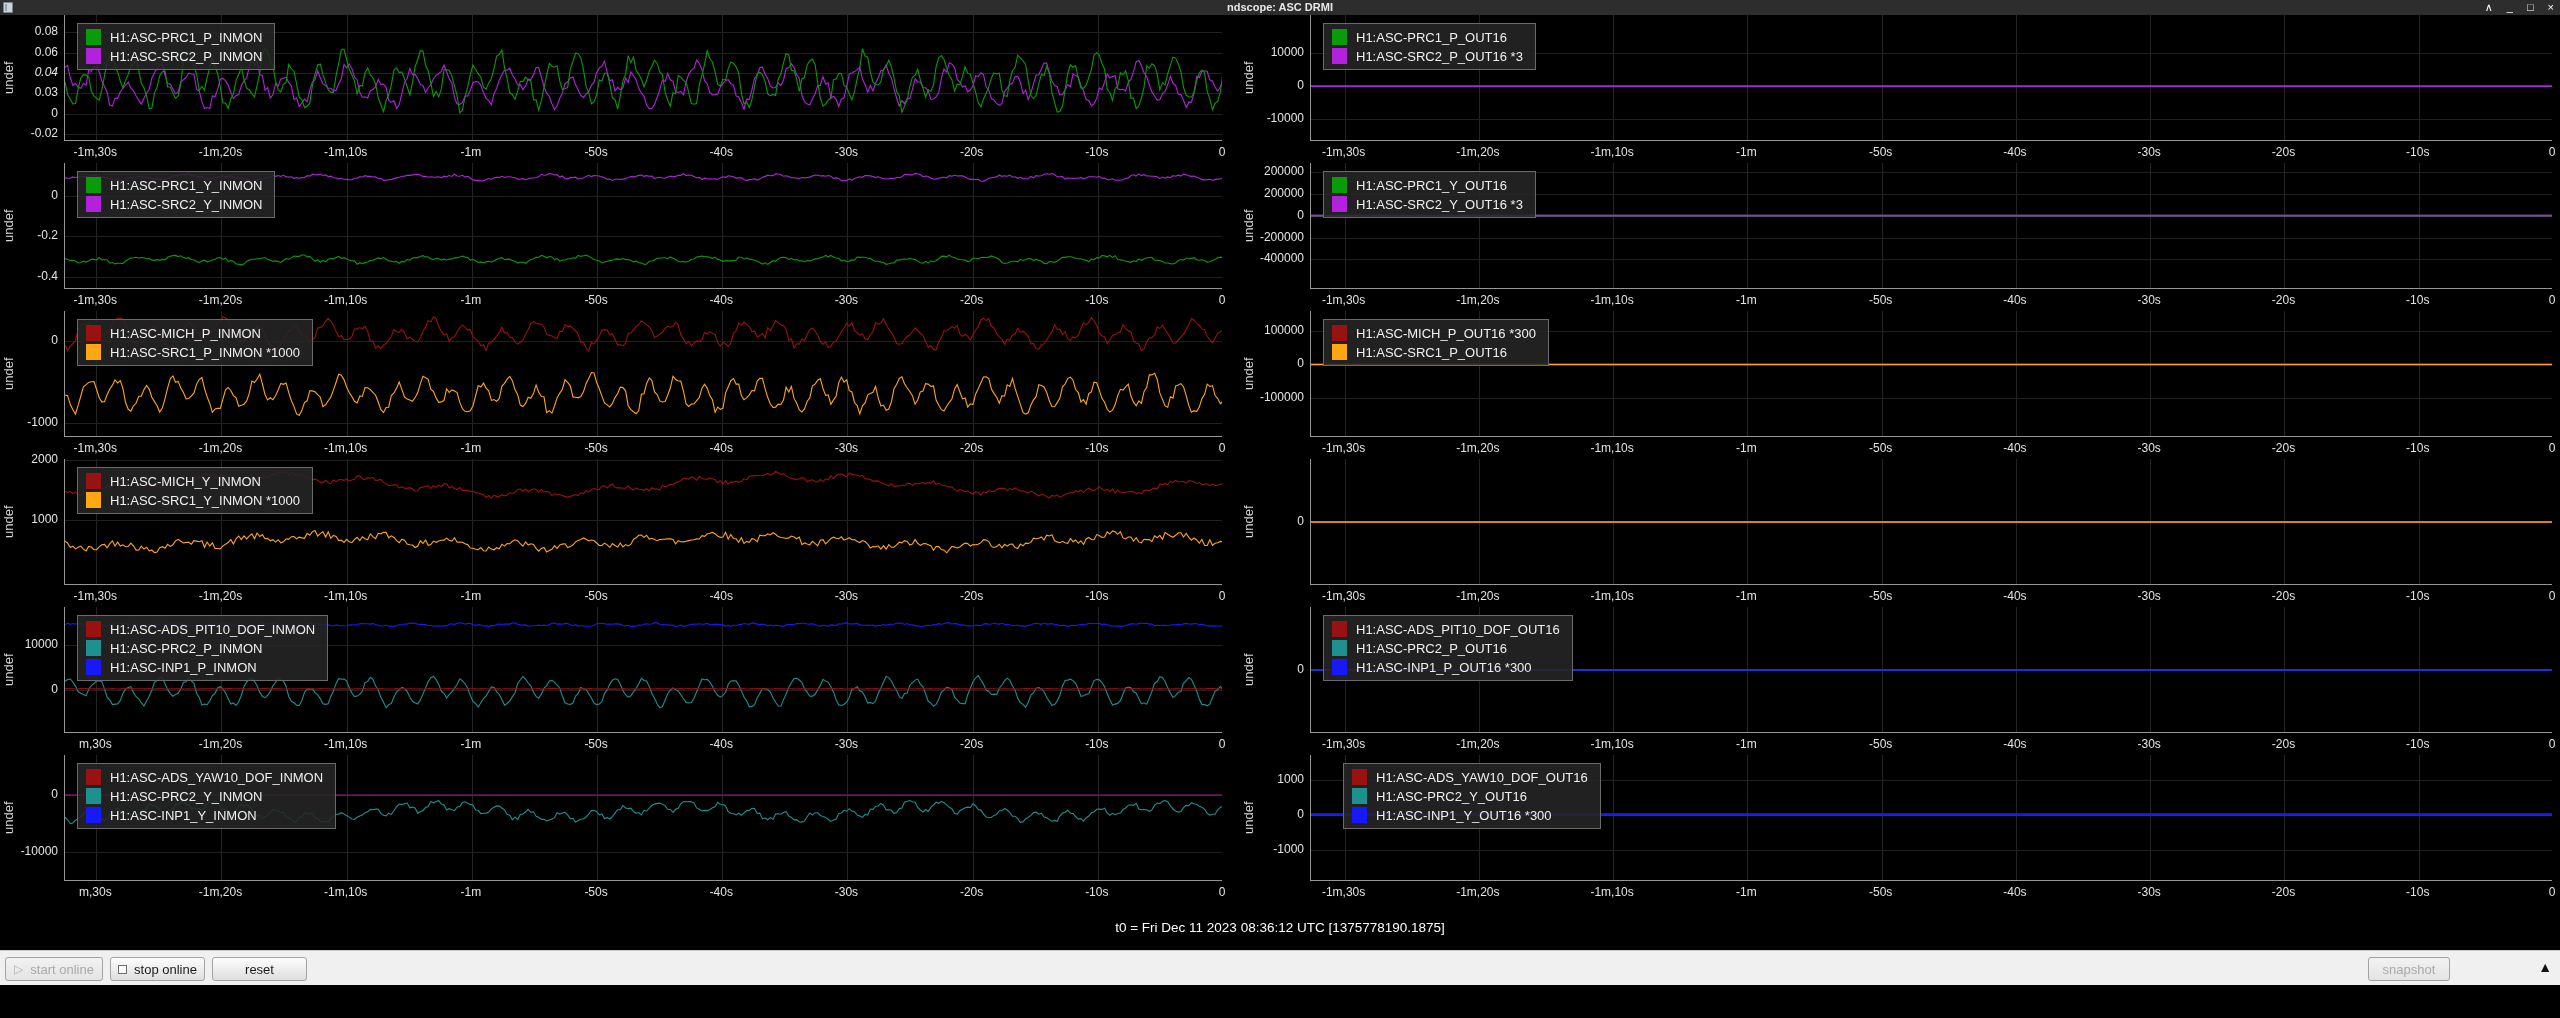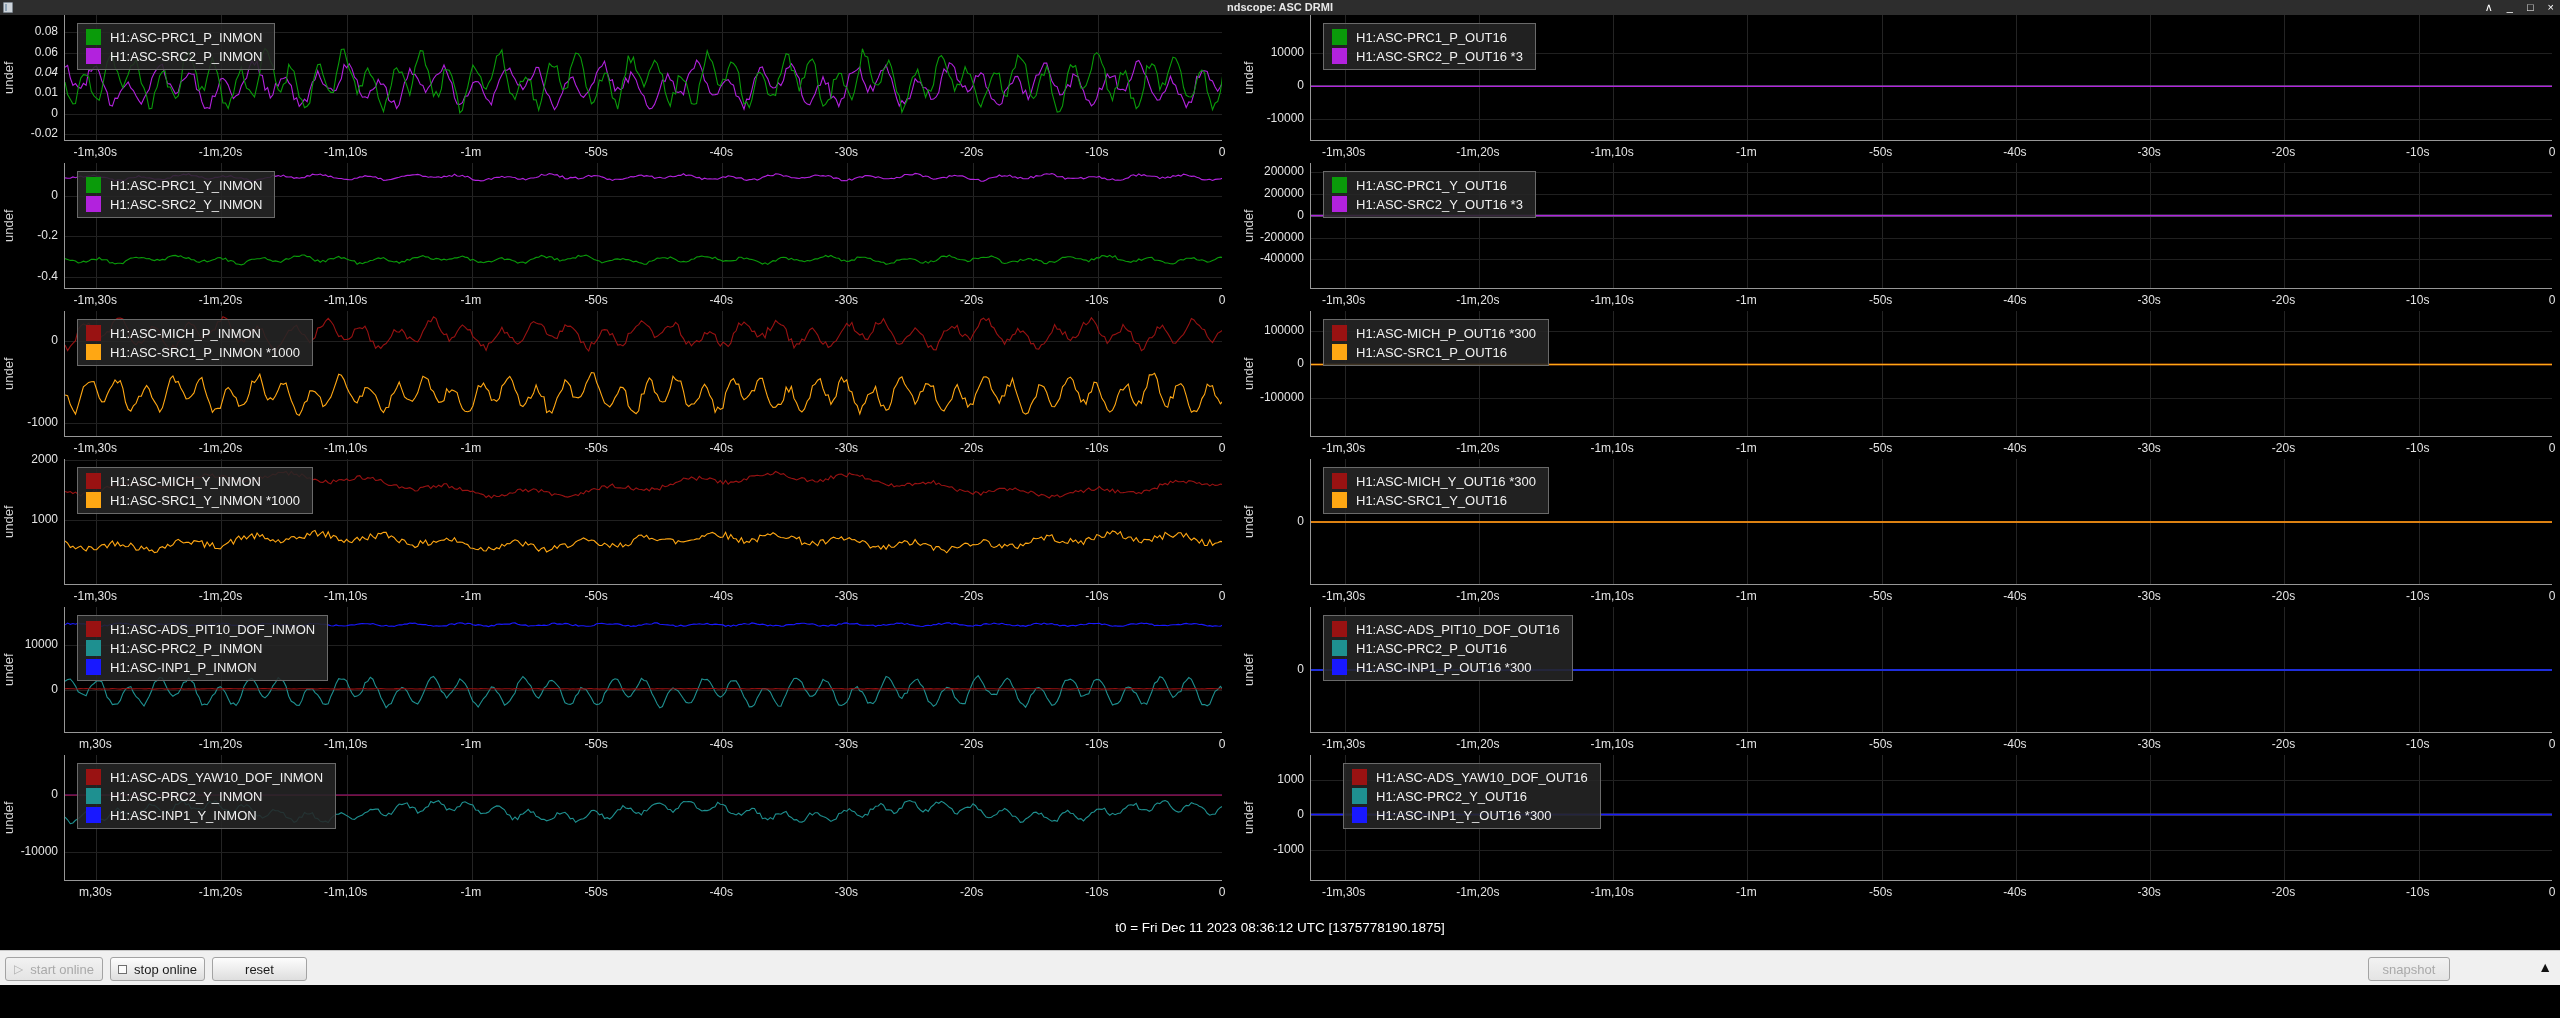--- a/index.html
+++ b/index.html
@@ -73,21 +73,21 @@
       <span>×</span>
     </span>
   </div>
 
   <div id="plots">
       <div class="plot-cell" style="left: 0px; top: 0px; width: 1240px; height: 148px;">
         <div class="ylabel" style="height: 126px;">undef</div>
         <div class="ytick" style="left: 14px; width: 44px; top: 9px;">0.08</div>
         <div class="ytick" style="left: 14px; width: 44px; top: 30px;">0.06</div>
         <div class="ytick" style="left: 14px; width: 44px; top: 50px; font-style: italic;">0.04</div>
-        <div class="ytick" style="left: 14px; width: 44px; top: 70px;">0.01</div>
+        <div class="ytick" style="left: 14px; width: 44px; top: 70px;">0.03</div>
         <div class="ytick" style="left: 14px; width: 44px; top: 91px;">0</div>
         <div class="ytick" style="left: 14px; width: 44px; top: 111px;">-0.02</div>
         <div class="plot-box" style="left: 64px; top: 0px; width: 1158px; height: 126px;">
           <div class="gridv" style="left: 31px;"></div>
           <div class="gridv" style="left: 156px;"></div>
           <div class="gridv" style="left: 282px;"></div>
           <div class="gridv" style="left: 407px;"></div>
           <div class="gridv" style="left: 532px;"></div>
           <div class="gridv" style="left: 657px;"></div>
           <div class="gridv" style="left: 782px;"></div>
@@ -494,30 +494,20 @@
           <div class="gridv" style="left: 571px;"></div>
           <div class="gridv" style="left: 705px;"></div>
           <div class="gridv" style="left: 839px;"></div>
           <div class="gridv" style="left: 973px;"></div>
           <div class="gridv" style="left: 1108px;"></div>
           <div class="gridh" style="top: 63px;"></div>
           <svg class="trace-svg" width="1242" height="126" viewBox="0 0 1242 126">
             <polyline points="0.0,63.0 2.8,63.0 5.6,63.0 8.5,63.0 11.3,63.0 14.1,63.0 16.9,63.0 19.8,63.0 22.6,63.0 25.4,63.0 28.2,63.0 31.1,63.0 33.9,63.0 36.7,63.0 39.5,63.0 42.3,63.0 45.2,63.0 48.0,63.0 50.8,63.0 53.6,63.0 56.5,63.0 59.3,63.0 62.1,63.0 64.9,63.0 67.7,63.0 70.6,63.0 73.4,63.0 76.2,63.0 79.0,63.0 81.9,63.0 84.7,63.0 87.5,63.0 90.3,63.0 93.1,63.0 96.0,63.0 98.8,63.0 101.6,63.0 104.4,63.0 107.3,63.0 110.1,63.0 112.9,63.0 115.7,63.0 118.6,63.0 121.4,63.0 124.2,63.0 127.0,63.0 129.8,63.0 132.7,63.0 135.5,63.0 138.3,63.0 141.1,63.0 144.0,63.0 146.8,63.0 149.6,63.0 152.4,63.0 155.3,63.0 158.1,63.0 160.9,63.0 163.7,63.0 166.5,63.0 169.4,63.0 172.2,63.0 175.0,63.0 177.8,63.0 180.7,63.0 183.5,63.0 186.3,63.0 189.1,63.0 191.9,63.0 194.8,63.0 197.6,63.0 200.4,63.0 203.2,63.0 206.1,63.0 208.9,63.0 211.7,63.0 214.5,63.0 217.3,63.0 220.2,63.0 223.0,63.0 225.8,63.0 228.6,63.0 231.5,63.0 234.3,63.0 237.1,63.0 239.9,63.0 242.8,63.0 245.6,63.0 248.4,63.0 251.2,63.0 254.0,63.0 256.9,63.0 259.7,63.0 262.5,63.0 265.3,63.0 268.2,63.0 271.0,63.0 273.8,63.0 276.6,63.0 279.4,63.0 282.3,63.0 285.1,63.0 287.9,63.0 290.7,63.0 293.6,63.0 296.4,63.0 299.2,63.0 302.0,63.0 304.9,63.0 307.7,63.0 310.5,63.0 313.3,63.0 316.1,63.0 319.0,63.0 321.8,63.0 324.6,63.0 327.4,63.0 330.3,63.0 333.1,63.0 335.9,63.0 338.7,63.0 341.6,63.0 344.4,63.0 347.2,63.0 350.0,63.0 352.8,63.0 355.7,63.0 358.5,63.0 361.3,63.0 364.1,63.0 367.0,63.0 369.8,63.0 372.6,63.0 375.4,63.0 378.2,63.0 381.1,63.0 383.9,63.0 386.7,63.0 389.5,63.0 392.4,63.0 395.2,63.0 398.0,63.0 400.8,63.0 403.7,63.0 406.5,63.0 409.3,63.0 412.1,63.0 414.9,63.0 417.8,63.0 420.6,63.0 423.4,63.0 426.2,63.0 429.1,63.0 431.9,63.0 434.7,63.0 437.5,63.0 440.3,63.0 443.2,63.0 446.0,63.0 448.8,63.0 451.6,63.0 454.5,63.0 457.3,63.0 460.1,63.0 462.9,63.0 465.8,63.0 468.6,63.0 471.4,63.0 474.2,63.0 477.0,63.0 479.9,63.0 482.7,63.0 485.5,63.0 488.3,63.0 491.2,63.0 494.0,63.0 496.8,63.0 499.6,63.0 502.4,63.0 505.3,63.0 508.1,63.0 510.9,63.0 513.7,63.0 516.6,63.0 519.4,63.0 522.2,63.0 525.0,63.0 527.9,63.0 530.7,63.0 533.5,63.0 536.3,63.0 539.1,63.0 542.0,63.0 544.8,63.0 547.6,63.0 550.4,63.0 553.3,63.0 556.1,63.0 558.9,63.0 561.7,63.0 564.5,63.0 567.4,63.0 570.2,63.0 573.0,63.0 575.8,63.0 578.7,63.0 581.5,63.0 584.3,63.0 587.1,63.0 589.9,63.0 592.8,63.0 595.6,63.0 598.4,63.0 601.2,63.0 604.1,63.0 606.9,63.0 609.7,63.0 612.5,63.0 615.4,63.0 618.2,63.0 621.0,63.0 623.8,63.0 626.6,63.0 629.5,63.0 632.3,63.0 635.1,63.0 637.9,63.0 640.8,63.0 643.6,63.0 646.4,63.0 649.2,63.0 652.1,63.0 654.9,63.0 657.7,63.0 660.5,63.0 663.3,63.0 666.2,63.0 669.0,63.0 671.8,63.0 674.6,63.0 677.5,63.0 680.3,63.0 683.1,63.0 685.9,63.0 688.7,63.0 691.6,63.0 694.4,63.0 697.2,63.0 700.0,63.0 702.9,63.0 705.7,63.0 708.5,63.0 711.3,63.0 714.1,63.0 717.0,63.0 719.8,63.0 722.6,63.0 725.4,63.0 728.3,63.0 731.1,63.0 733.9,63.0 736.7,63.0 739.6,63.0 742.4,63.0 745.2,63.0 748.0,63.0 750.8,63.0 753.7,63.0 756.5,63.0 759.3,63.0 762.1,63.0 765.0,63.0 767.8,63.0 770.6,63.0 773.4,63.0 776.3,63.0 779.1,63.0 781.9,63.0 784.7,63.0 787.5,63.0 790.4,63.0 793.2,63.0 796.0,63.0 798.8,63.0 801.7,63.0 804.5,63.0 807.3,63.0 810.1,63.0 812.9,63.0 815.8,63.0 818.6,63.0 821.4,63.0 824.2,63.0 827.1,63.0 829.9,63.0 832.7,63.0 835.5,63.0 838.4,63.0 841.2,63.0 844.0,63.0 846.8,63.0 849.6,63.0 852.5,63.0 855.3,63.0 858.1,63.0 860.9,63.0 863.8,63.0 866.6,63.0 869.4,63.0 872.2,63.0 875.0,63.0 877.9,63.0 880.7,63.0 883.5,63.0 886.3,63.0 889.2,63.0 892.0,63.0 894.8,63.0 897.6,63.0 900.4,63.0 903.3,63.0 906.1,63.0 908.9,63.0 911.7,63.0 914.6,63.0 917.4,63.0 920.2,63.0 923.0,63.0 925.9,63.0 928.7,63.0 931.5,63.0 934.3,63.0 937.1,63.0 940.0,63.0 942.8,63.0 945.6,63.0 948.4,63.0 951.3,63.0 954.1,63.0 956.9,63.0 959.7,63.0 962.6,63.0 965.4,63.0 968.2,63.0 971.0,63.0 973.8,63.0 976.7,63.0 979.5,63.0 982.3,63.0 985.1,63.0 988.0,63.0 990.8,63.0 993.6,63.0 996.4,63.0 999.2,63.0 1002.1,63.0 1004.9,63.0 1007.7,63.0 1010.5,63.0 1013.4,63.0 1016.2,63.0 1019.0,63.0 1021.8,63.0 1024.6,63.0 1027.5,63.0 1030.3,63.0 1033.1,63.0 1035.9,63.0 1038.8,63.0 1041.6,63.0 1044.4,63.0 1047.2,63.0 1050.1,63.0 1052.9,63.0 1055.7,63.0 1058.5,63.0 1061.3,63.0 1064.2,63.0 1067.0,63.0 1069.8,63.0 1072.6,63.0 1075.5,63.0 1078.3,63.0 1081.1,63.0 1083.9,63.0 1086.8,63.0 1089.6,63.0 1092.4,63.0 1095.2,63.0 1098.0,63.0 1100.9,63.0 1103.7,63.0 1106.5,63.0 1109.3,63.0 1112.2,63.0 1115.0,63.0 1117.8,63.0 1120.6,63.0 1123.4,63.0 1126.3,63.0 1129.1,63.0 1131.9,63.0 1134.7,63.0 1137.6,63.0 1140.4,63.0 1143.2,63.0 1146.0,63.0 1148.9,63.0 1151.7,63.0 1154.5,63.0 1157.3,63.0 1160.1,63.0 1163.0,63.0 1165.8,63.0 1168.6,63.0 1171.4,63.0 1174.3,63.0 1177.1,63.0 1179.9,63.0 1182.7,63.0 1185.5,63.0 1188.4,63.0 1191.2,63.0 1194.0,63.0 1196.8,63.0 1199.7,63.0 1202.5,63.0 1205.3,63.0 1208.1,63.0 1211.0,63.0 1213.8,63.0 1216.6,63.0 1219.4,63.0 1222.2,63.0 1225.1,63.0 1227.9,63.0 1230.7,63.0 1233.5,63.0 1236.4,63.0 1239.2,63.0 1242.0,63.0" fill="none" stroke="#991212" stroke-width="1.6"></polyline>
             <polyline points="0.0,63.0 2.8,63.0 5.6,63.0 8.5,63.0 11.3,63.0 14.1,63.0 16.9,63.0 19.8,63.0 22.6,63.0 25.4,63.0 28.2,63.0 31.1,63.0 33.9,63.0 36.7,63.0 39.5,63.0 42.3,63.0 45.2,63.0 48.0,63.0 50.8,63.0 53.6,63.0 56.5,63.0 59.3,63.0 62.1,63.0 64.9,63.0 67.7,63.0 70.6,63.0 73.4,63.0 76.2,63.0 79.0,63.0 81.9,63.0 84.7,63.0 87.5,63.0 90.3,63.0 93.1,63.0 96.0,63.0 98.8,63.0 101.6,63.0 104.4,63.0 107.3,63.0 110.1,63.0 112.9,63.0 115.7,63.0 118.6,63.0 121.4,63.0 124.2,63.0 127.0,63.0 129.8,63.0 132.7,63.0 135.5,63.0 138.3,63.0 141.1,63.0 144.0,63.0 146.8,63.0 149.6,63.0 152.4,63.0 155.3,63.0 158.1,63.0 160.9,63.0 163.7,63.0 166.5,63.0 169.4,63.0 172.2,63.0 175.0,63.0 177.8,63.0 180.7,63.0 183.5,63.0 186.3,63.0 189.1,63.0 191.9,63.0 194.8,63.0 197.6,63.0 200.4,63.0 203.2,63.0 206.1,63.0 208.9,63.0 211.7,63.0 214.5,63.0 217.3,63.0 220.2,63.0 223.0,63.0 225.8,63.0 228.6,63.0 231.5,63.0 234.3,63.0 237.1,63.0 239.9,63.0 242.8,63.0 245.6,63.0 248.4,63.0 251.2,63.0 254.0,63.0 256.9,63.0 259.7,63.0 262.5,63.0 265.3,63.0 268.2,63.0 271.0,63.0 273.8,63.0 276.6,63.0 279.4,63.0 282.3,63.0 285.1,63.0 287.9,63.0 290.7,63.0 293.6,63.0 296.4,63.0 299.2,63.0 302.0,63.0 304.9,63.0 307.7,63.0 310.5,63.0 313.3,63.0 316.1,63.0 319.0,63.0 321.8,63.0 324.6,63.0 327.4,63.0 330.3,63.0 333.1,63.0 335.9,63.0 338.7,63.0 341.6,63.0 344.4,63.0 347.2,63.0 350.0,63.0 352.8,63.0 355.7,63.0 358.5,63.0 361.3,63.0 364.1,63.0 367.0,63.0 369.8,63.0 372.6,63.0 375.4,63.0 378.2,63.0 381.1,63.0 383.9,63.0 386.7,63.0 389.5,63.0 392.4,63.0 395.2,63.0 398.0,63.0 400.8,63.0 403.7,63.0 406.5,63.0 409.3,63.0 412.1,63.0 414.9,63.0 417.8,63.0 420.6,63.0 423.4,63.0 426.2,63.0 429.1,63.0 431.9,63.0 434.7,63.0 437.5,63.0 440.3,63.0 443.2,63.0 446.0,63.0 448.8,63.0 451.6,63.0 454.5,63.0 457.3,63.0 460.1,63.0 462.9,63.0 465.8,63.0 468.6,63.0 471.4,63.0 474.2,63.0 477.0,63.0 479.9,63.0 482.7,63.0 485.5,63.0 488.3,63.0 491.2,63.0 494.0,63.0 496.8,63.0 499.6,63.0 502.4,63.0 505.3,63.0 508.1,63.0 510.9,63.0 513.7,63.0 516.6,63.0 519.4,63.0 522.2,63.0 525.0,63.0 527.9,63.0 530.7,63.0 533.5,63.0 536.3,63.0 539.1,63.0 542.0,63.0 544.8,63.0 547.6,63.0 550.4,63.0 553.3,63.0 556.1,63.0 558.9,63.0 561.7,63.0 564.5,63.0 567.4,63.0 570.2,63.0 573.0,63.0 575.8,63.0 578.7,63.0 581.5,63.0 584.3,63.0 587.1,63.0 589.9,63.0 592.8,63.0 595.6,63.0 598.4,63.0 601.2,63.0 604.1,63.0 606.9,63.0 609.7,63.0 612.5,63.0 615.4,63.0 618.2,63.0 621.0,63.0 623.8,63.0 626.6,63.0 629.5,63.0 632.3,63.0 635.1,63.0 637.9,63.0 640.8,63.0 643.6,63.0 646.4,63.0 649.2,63.0 652.1,63.0 654.9,63.0 657.7,63.0 660.5,63.0 663.3,63.0 666.2,63.0 669.0,63.0 671.8,63.0 674.6,63.0 677.5,63.0 680.3,63.0 683.1,63.0 685.9,63.0 688.7,63.0 691.6,63.0 694.4,63.0 697.2,63.0 700.0,63.0 702.9,63.0 705.7,63.0 708.5,63.0 711.3,63.0 714.1,63.0 717.0,63.0 719.8,63.0 722.6,63.0 725.4,63.0 728.3,63.0 731.1,63.0 733.9,63.0 736.7,63.0 739.6,63.0 742.4,63.0 745.2,63.0 748.0,63.0 750.8,63.0 753.7,63.0 756.5,63.0 759.3,63.0 762.1,63.0 765.0,63.0 767.8,63.0 770.6,63.0 773.4,63.0 776.3,63.0 779.1,63.0 781.9,63.0 784.7,63.0 787.5,63.0 790.4,63.0 793.2,63.0 796.0,63.0 798.8,63.0 801.7,63.0 804.5,63.0 807.3,63.0 810.1,63.0 812.9,63.0 815.8,63.0 818.6,63.0 821.4,63.0 824.2,63.0 827.1,63.0 829.9,63.0 832.7,63.0 835.5,63.0 838.4,63.0 841.2,63.0 844.0,63.0 846.8,63.0 849.6,63.0 852.5,63.0 855.3,63.0 858.1,63.0 860.9,63.0 863.8,63.0 866.6,63.0 869.4,63.0 872.2,63.0 875.0,63.0 877.9,63.0 880.7,63.0 883.5,63.0 886.3,63.0 889.2,63.0 892.0,63.0 894.8,63.0 897.6,63.0 900.4,63.0 903.3,63.0 906.1,63.0 908.9,63.0 911.7,63.0 914.6,63.0 917.4,63.0 920.2,63.0 923.0,63.0 925.9,63.0 928.7,63.0 931.5,63.0 934.3,63.0 937.1,63.0 940.0,63.0 942.8,63.0 945.6,63.0 948.4,63.0 951.3,63.0 954.1,63.0 956.9,63.0 959.7,63.0 962.6,63.0 965.4,63.0 968.2,63.0 971.0,63.0 973.8,63.0 976.7,63.0 979.5,63.0 982.3,63.0 985.1,63.0 988.0,63.0 990.8,63.0 993.6,63.0 996.4,63.0 999.2,63.0 1002.1,63.0 1004.9,63.0 1007.7,63.0 1010.5,63.0 1013.4,63.0 1016.2,63.0 1019.0,63.0 1021.8,63.0 1024.6,63.0 1027.5,63.0 1030.3,63.0 1033.1,63.0 1035.9,63.0 1038.8,63.0 1041.6,63.0 1044.4,63.0 1047.2,63.0 1050.1,63.0 1052.9,63.0 1055.7,63.0 1058.5,63.0 1061.3,63.0 1064.2,63.0 1067.0,63.0 1069.8,63.0 1072.6,63.0 1075.5,63.0 1078.3,63.0 1081.1,63.0 1083.9,63.0 1086.8,63.0 1089.6,63.0 1092.4,63.0 1095.2,63.0 1098.0,63.0 1100.9,63.0 1103.7,63.0 1106.5,63.0 1109.3,63.0 1112.2,63.0 1115.0,63.0 1117.8,63.0 1120.6,63.0 1123.4,63.0 1126.3,63.0 1129.1,63.0 1131.9,63.0 1134.7,63.0 1137.6,63.0 1140.4,63.0 1143.2,63.0 1146.0,63.0 1148.9,63.0 1151.7,63.0 1154.5,63.0 1157.3,63.0 1160.1,63.0 1163.0,63.0 1165.8,63.0 1168.6,63.0 1171.4,63.0 1174.3,63.0 1177.1,63.0 1179.9,63.0 1182.7,63.0 1185.5,63.0 1188.4,63.0 1191.2,63.0 1194.0,63.0 1196.8,63.0 1199.7,63.0 1202.5,63.0 1205.3,63.0 1208.1,63.0 1211.0,63.0 1213.8,63.0 1216.6,63.0 1219.4,63.0 1222.2,63.0 1225.1,63.0 1227.9,63.0 1230.7,63.0 1233.5,63.0 1236.4,63.0 1239.2,63.0 1242.0,63.0" fill="none" stroke="#ffa713" stroke-width="1.6"></polyline>
           </svg>
-          <div class="legend" style="left: 12px; top: 8px;">
-            <div class="legend-entry">
-              <span class="swatch" style="background: rgb(153, 18, 18);"></span>
-              <span class="legend-label">H1:ASC-MICH_Y_OUT16 *300</span>
-            </div>
-            <div class="legend-entry">
-              <span class="swatch" style="background: rgb(255, 167, 19);"></span>
-              <span class="legend-label">H1:ASC-SRC1_Y_OUT16</span>
-            </div>
-          </div>
         </div>
         <div class="xtick" style="left: 103.568px; top: 130px;">-1m,30s</div>
         <div class="xtick" style="left: 237.838px; top: 130px;">-1m,20s</div>
         <div class="xtick" style="left: 372.108px; top: 130px;">-1m,10s</div>
         <div class="xtick" style="left: 506.378px; top: 130px;">-1m</div>
         <div class="xtick" style="left: 640.649px; top: 130px;">-50s</div>
         <div class="xtick" style="left: 774.919px; top: 130px;">-40s</div>
         <div class="xtick" style="left: 909.189px; top: 130px;">-30s</div>
         <div class="xtick" style="left: 1043.46px; top: 130px;">-20s</div>
         <div class="xtick" style="left: 1177.73px; top: 130px;">-10s</div>

